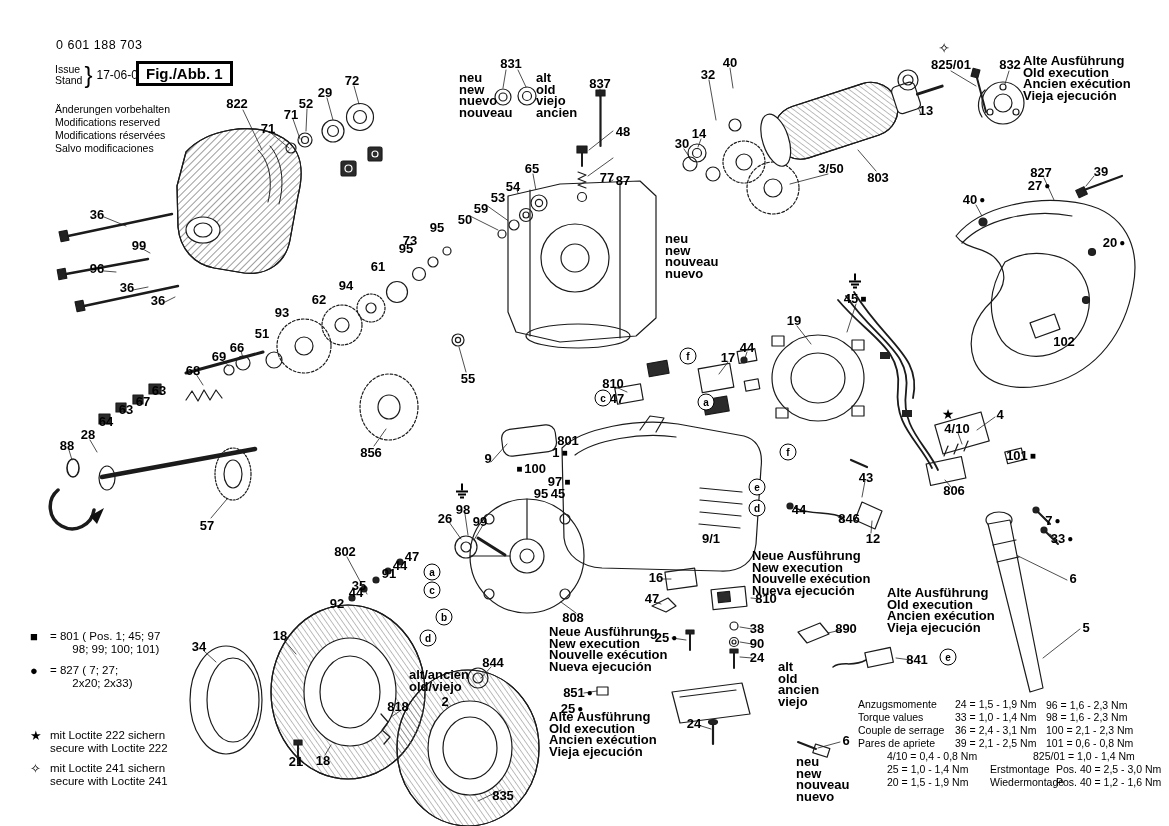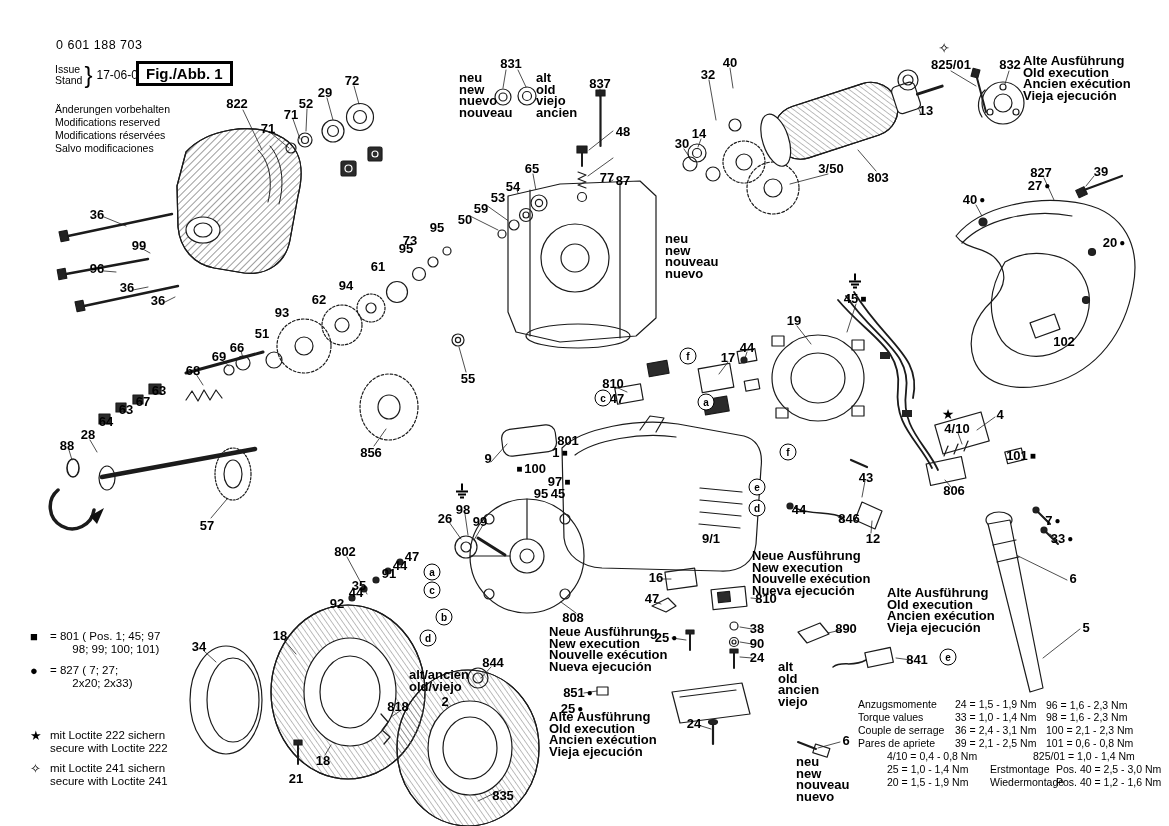--- a/index.html
+++ b/index.html
@@ -752,21 +752,21 @@
       </div>
       <div class="part-label" style="left: 493px; top: 662px;">
         <span>844</span>
       </div>
       <div class="part-label" style="left: 398px; top: 706px;">
         <span>818</span>
       </div>
       <div class="part-label" style="left: 503px; top: 795px;">
         <span>835</span>
       </div>
-      <div class="part-label" style="left: 296px; top: 778px;">
+      <div class="part-label" style="left: 296px; top: 761px;">
         <span>21</span>
       </div>
       <div class="part-label" style="left: 323px; top: 760px;">
         <span>18</span>
       </div>
       <div class="part-label" style="left: 280px; top: 635px;">
         <span>18</span>
       </div>
       <div class="part-label" style="left: 199px; top: 646px;">
         <span>34</span>

